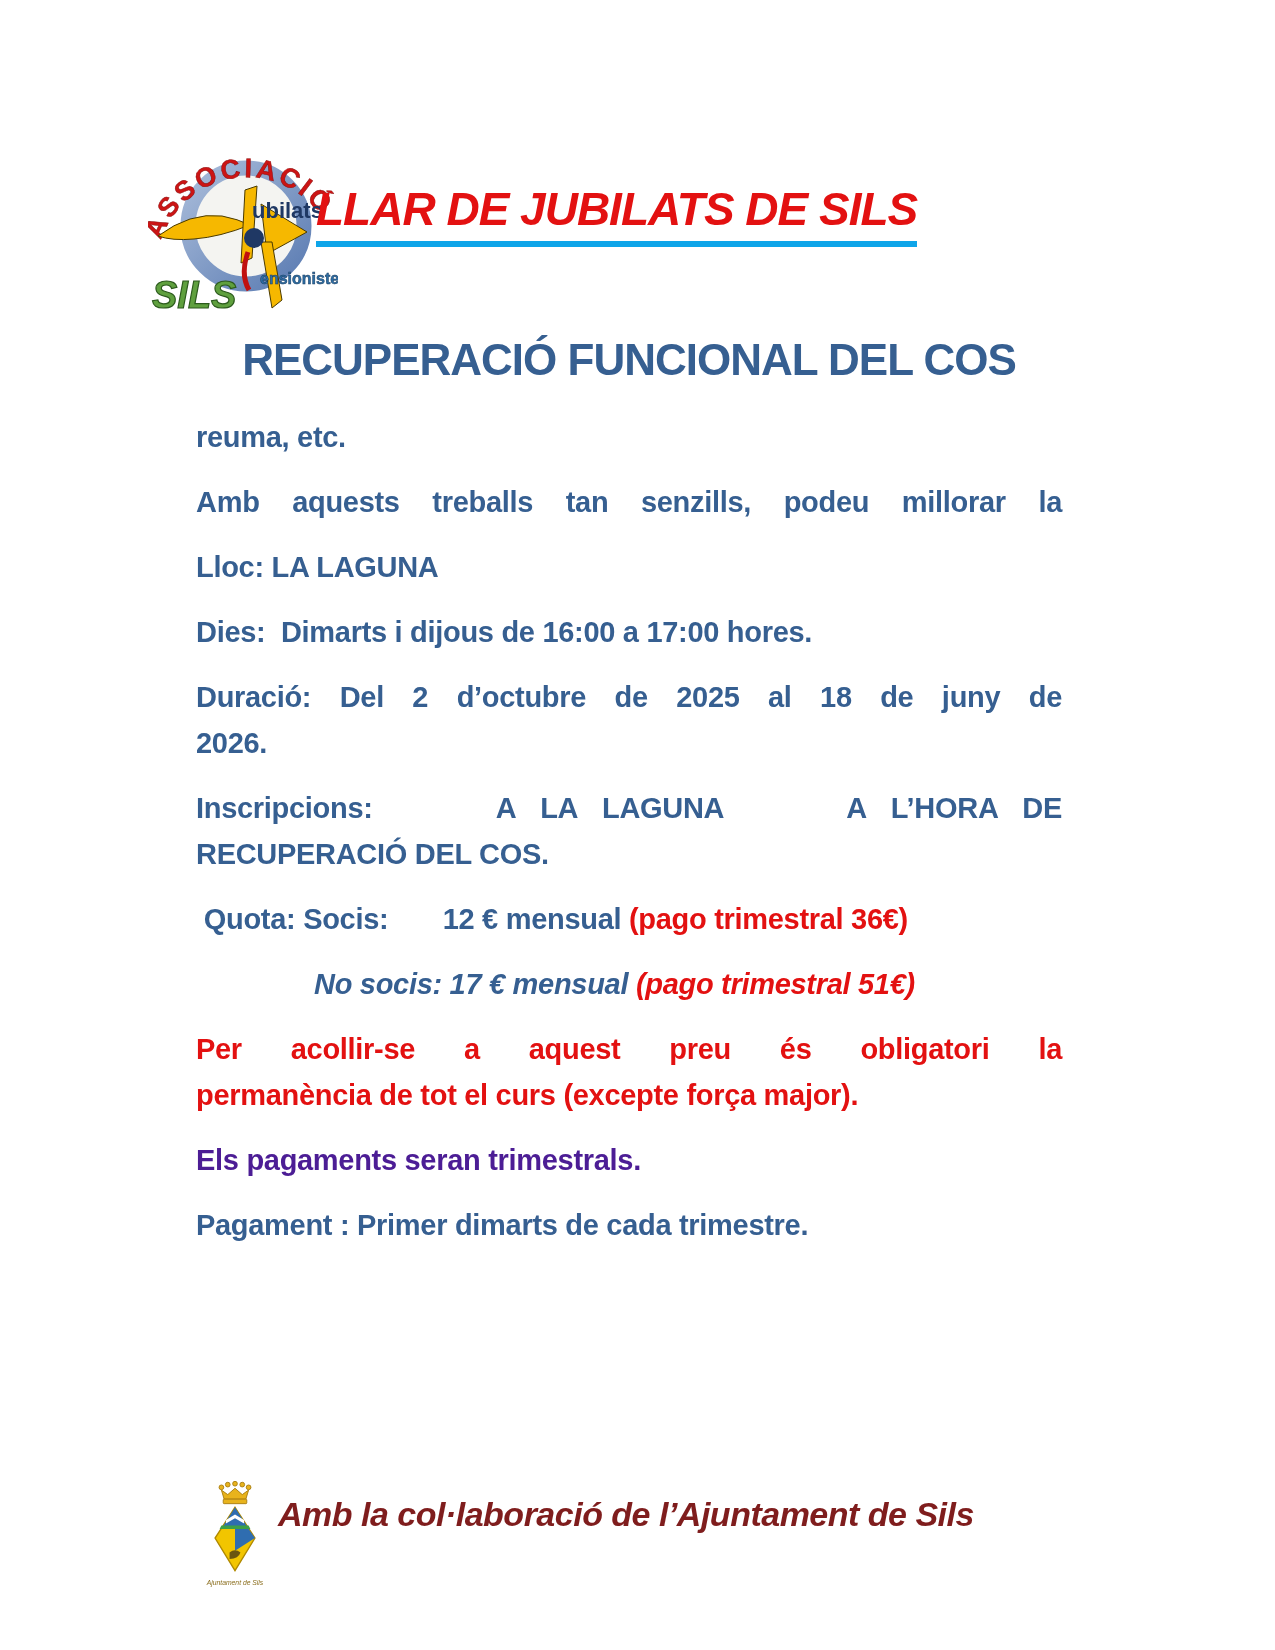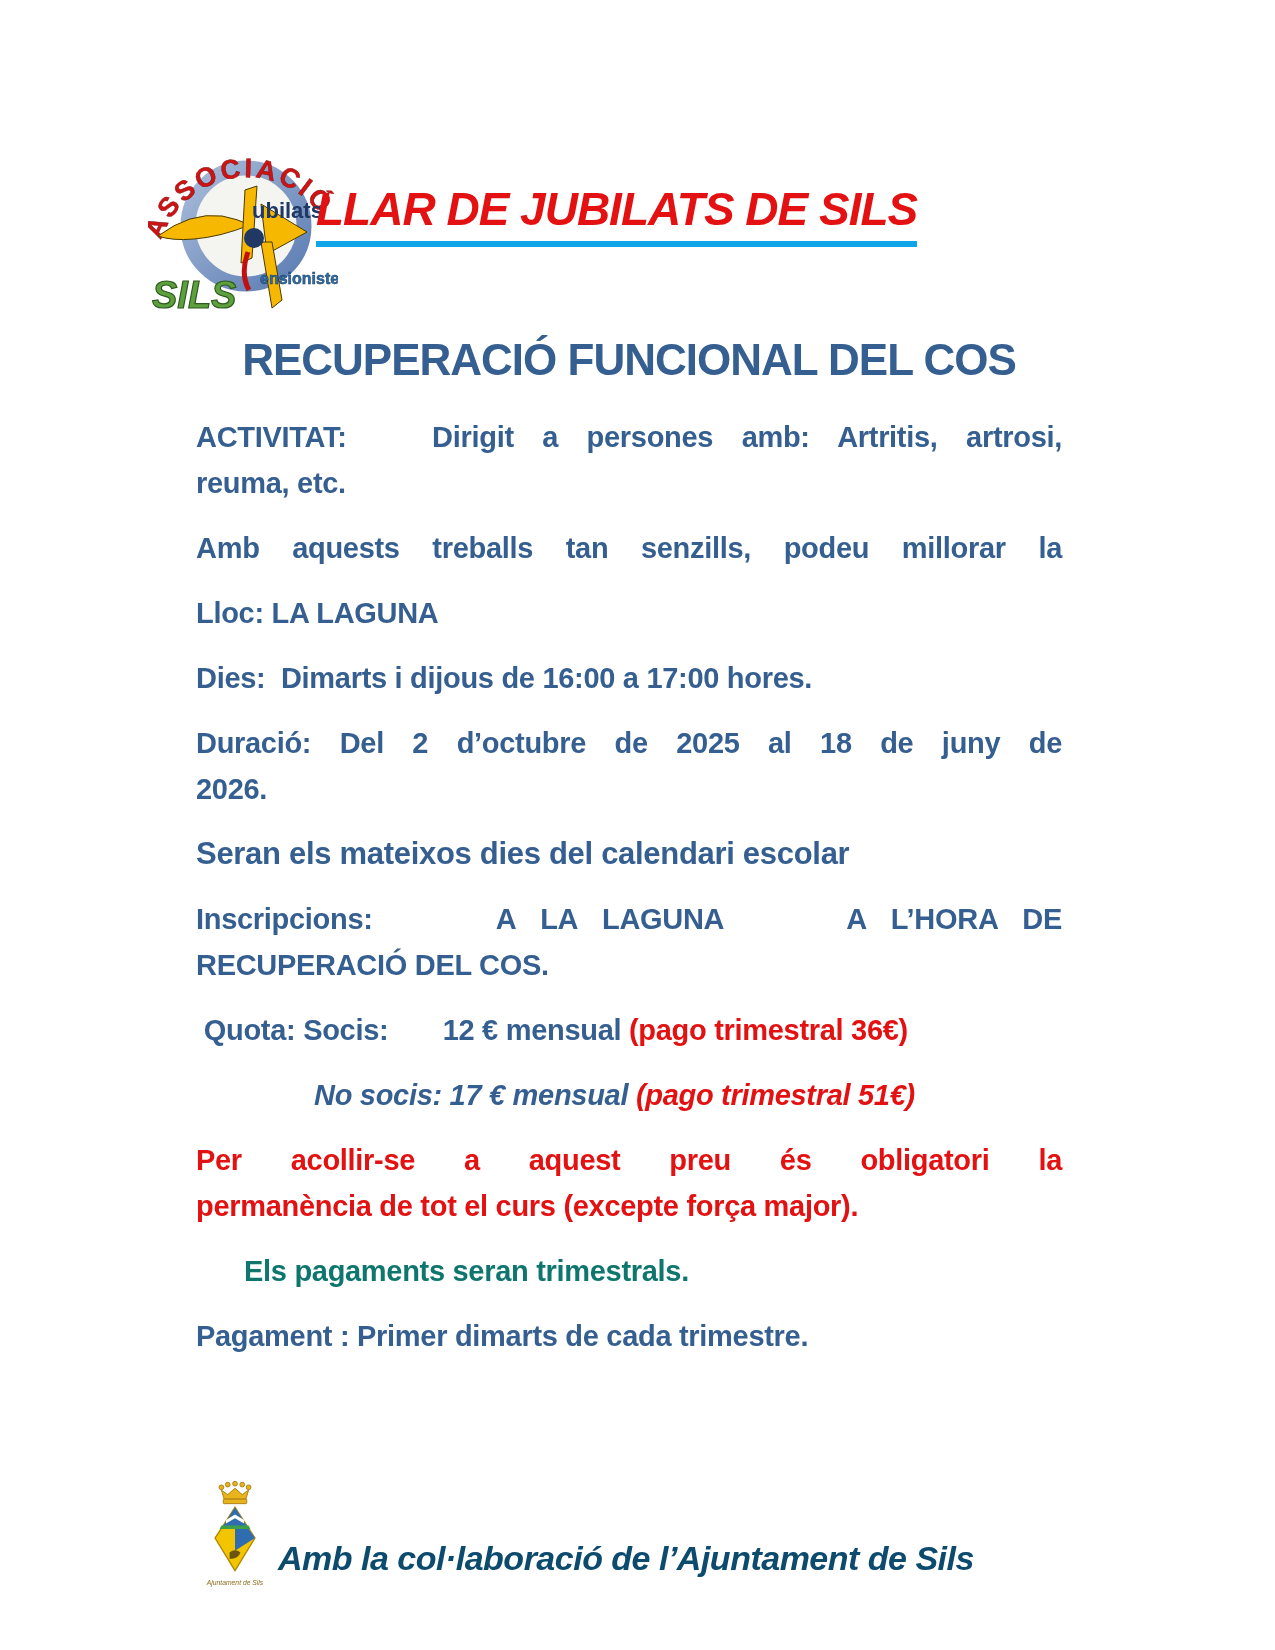--- a/index.html
+++ b/index.html
@@ -36,30 +36,30 @@
     white-space: nowrap;
   }
   main p {
     margin: 0 0 19px 0;
     font-size: 29px; line-height: 46px; font-weight: 700;
     color: #365f91; letter-spacing: -0.3px;
   }
   .line  { display: block; }
   .jline { display: block; text-align: justify; text-align-last: justify; }
   .red   { color: #e31111; }
-  .green { color: #0f766e; margin-left: 48px; }
+  .green { color: #4c1d95; }
   .big   { font-size: 31px; }
   .indent { padding-left: 118px; font-style: italic; }
 
   
   .town-logo { position: absolute; left: 206px; top: 1480px; }
   .collab {
-    position: absolute; left: 278px; top: 1536px; margin: 0;
+    position: absolute; left: 278px; top: 1492px; margin: 0;
     font-size: 34px; line-height: 44px; font-weight: 700; font-style: italic;
-    color: #0c4a6e; letter-spacing: -0.5px; white-space: nowrap;
+    color: #7f1d1d; letter-spacing: -0.5px; white-space: nowrap;
   }
 </style>
 </head>
 <body>
 
 <div class="page">
 
   <header>
 
     <div class="assoc-logo">
@@ -91,38 +91,36 @@
     <h1 class="main-title">
       <span class="t">LLAR DE JUBILATS DE SILS</span>
     </h1>
   </header>
 
   <main>
 
     <h2 class="doc-heading">RECUPERACIÓ FUNCIONAL DEL COS</h2>
 
     <p>
-      <span class="jline">ACTIVITAT:&nbsp;&nbsp; Dirigit a persones amb: Artritis, artrosi,</span>
       <span class="line">reuma, etc.</span>
     </p>
 
     <p>
       <span class="jline">Amb aquests treballs tan senzills, podeu millorar la</span>
     </p>
 
     <p>Lloc: LA LAGUNA</p>
 
     <p>Dies:&nbsp; Dimarts i dijous de 16:00 a 17:00 hores.</p>
 
     <p>
       <span class="jline">Duració: Del 2 d’octubre de 2025 al 18 de juny de</span>
       <span class="line">2026.</span>
     </p>
 
-    <p class="big">Seran els mateixos dies del calendari escolar</p>
 
     <p>
       <span class="jline">Inscripcions:&nbsp;&nbsp;&nbsp;&nbsp; A LA LAGUNA &nbsp;&nbsp;&nbsp; A L’HORA DE</span>
       <span class="line">RECUPERACIÓ DEL COS.</span>
     </p>
 
     <p><span>&nbsp;Quota:&nbsp;Socis: &nbsp;&nbsp;&nbsp;&nbsp;&nbsp; 12 € mensual </span><span class="red">(pago trimestral 36€)</span></p>
 
     <p class="indent"><span>No socis: 17 € mensual </span><span class="red">(pago trimestral 51€)</span></p>
 

